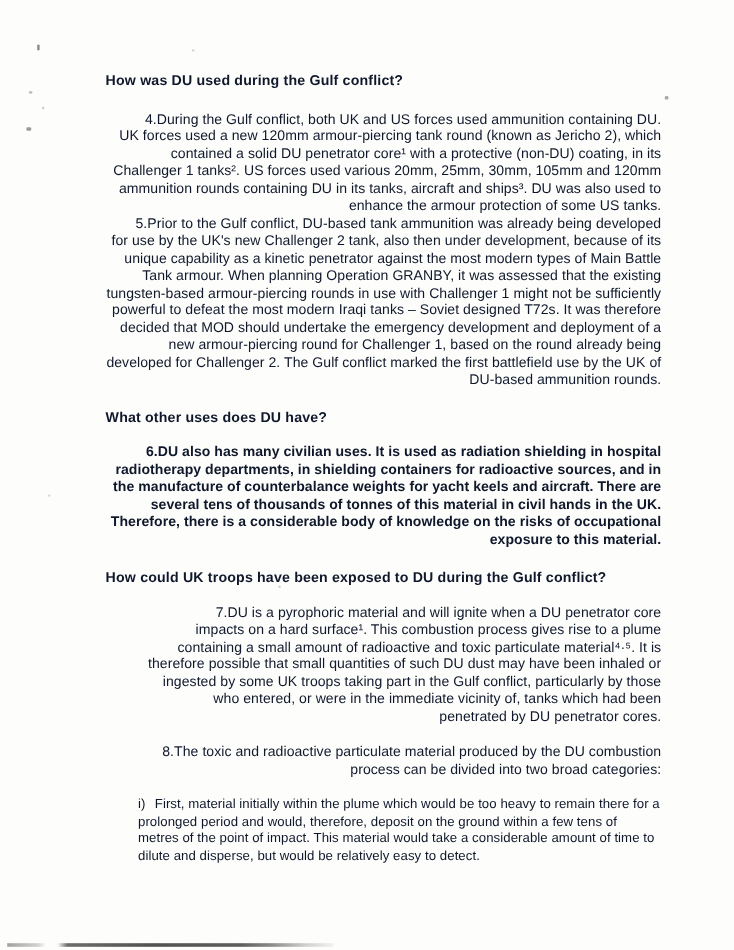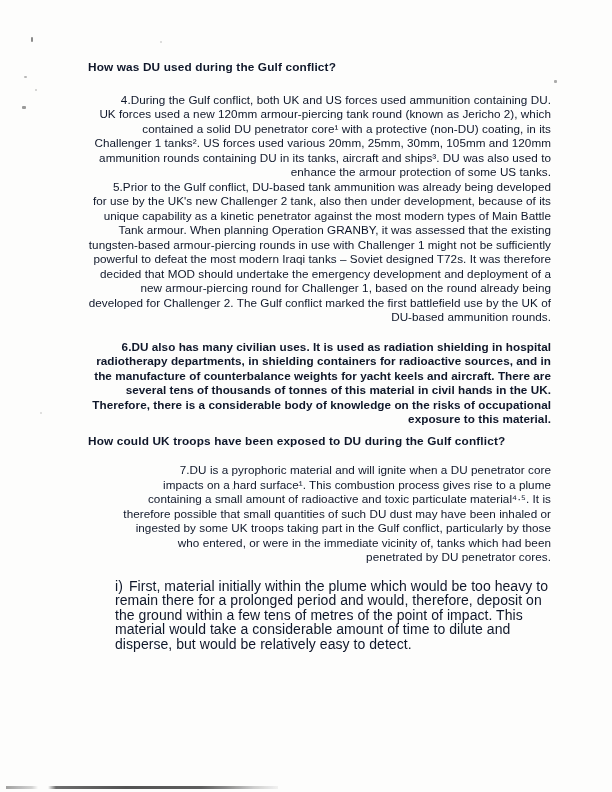--- a/index.html
+++ b/index.html
@@ -36,34 +36,34 @@
     letter-spacing: 0.05px;
     text-align: right;
   }
   .pnum {
     display: inline-block;
     min-width: 34px;
   }
   .subitem {
     margin: 14px 0 0 27px;
     width: 436px;
-    font-size: 14px;
+    font-size: 11px;
     line-height: 14.5px;
     letter-spacing: 0.05px;
   }
   .inum {
     display: inline-block;
     min-width: 14px;
   }
   .mt-h1 { margin-top: 0; }
   .mt-p4 { margin-top: 18px; }
   .mt-p5 { }
   .mt-h2 { margin-top: 16px; }
   .mt-p6 { margin-top: 15px; font-weight: bold; }
-  .mt-h3 { margin-top: 7px; }
+  .mt-h3 { margin-top: 17px; }
   .mt-p7 { margin-top: 15px; margin-left: 32px; }
   .mt-p8 { margin-top: 15px; }
 
   
   .speck {
     position: absolute;
     border-radius: 1px;
   }
   .s1 { left: 31px;  top: 37px;  width: 2px; height: 5px; background: #8a8a8a; }
   .s2 { left: 24px;  top: 76px;  width: 3px; height: 2px; background: #b8b8b8; }
@@ -99,27 +99,29 @@
 <div class="sheet">
 
   <div class="content">
 
     <h2 class="heading mt-h1">How was DU used during the Gulf conflict?</h2>
 
     <p class="para mt-p4"><span class="pnum">4.</span><span class="ptext">During the Gulf conflict, both UK and US forces used ammunition containing DU.  UK forces used a new 120mm armour-piercing tank round (known as Jericho 2), which contained a solid DU penetrator core¹ with a protective (non-DU) coating, in its Challenger 1 tanks².  US forces used various 20mm, 25mm, 30mm, 105mm and 120mm ammunition rounds containing DU in its tanks, aircraft and ships³.  DU was also used to enhance the armour protection of some US tanks.</span></p>
 
     <p class="para mt-p5"><span class="pnum">5.</span><span class="ptext">Prior to the Gulf conflict, DU-based tank ammunition was already being developed for use by the UK's new Challenger 2 tank, also then under development, because of its unique capability as a kinetic penetrator against the most modern types of Main Battle Tank armour. When planning Operation GRANBY, it was assessed that the existing tungsten-based armour-piercing rounds in use with Challenger 1 might not be sufficiently powerful to defeat the most modern Iraqi tanks – Soviet designed T72s.  It was therefore decided that MOD should undertake the emergency development and deployment of a new armour-piercing round for Challenger 1, based on the round already being developed for Challenger 2.  The Gulf conflict marked the first battlefield use by the UK of DU-based ammunition rounds.</span></p>
 
+    <h2 class="heading mt-h2">What other uses does DU have?</h2>
 
     <p class="para mt-p6"><span class="pnum">6.</span><span class="ptext">DU also has many civilian uses.  It is used as radiation shielding in hospital radiotherapy departments, in shielding containers for radioactive sources, and in the manufacture of counterbalance weights for yacht keels and aircraft. There are several tens of thousands of tonnes of this material in civil hands in the UK. Therefore, there is a considerable body of knowledge on the risks of occupational exposure to this material.</span></p>
 
     <h2 class="heading mt-h3">How could UK troops have been exposed to DU during the Gulf conflict?</h2>
 
     <p class="para mt-p7"><span class="pnum">7.</span><span class="ptext">DU is a pyrophoric material and will ignite when a DU penetrator core impacts on a hard surface¹.  This combustion process gives rise to a plume containing a small amount of radioactive and toxic particulate material⁴·⁵. It is therefore possible that small quantities of such DU dust may have been inhaled or ingested by some UK troops taking part in the Gulf conflict, particularly by those who entered, or were in the immediate vicinity of, tanks which had been penetrated by DU penetrator cores.</span></p>
 
+    <p class="para mt-p8"><span class="pnum">8.</span><span class="ptext">The toxic and radioactive particulate material produced by the DU combustion process can be divided into two broad categories:</span></p>
 
     <p class="subitem"><span class="inum">i)</span><span>First, material initially within the plume which would be too heavy to remain there for a prolonged period and would, therefore, deposit on the ground within a few tens of metres of the point of impact. This material would take a considerable amount of time to dilute and disperse, but would be relatively easy to detect.</span></p>
 
   </div>
 
   <div class="speck s1"></div>
   <div class="speck s2"></div>
   <div class="speck s3"></div>
   <div class="speck s4"></div>
   <div class="speck s5"></div>

